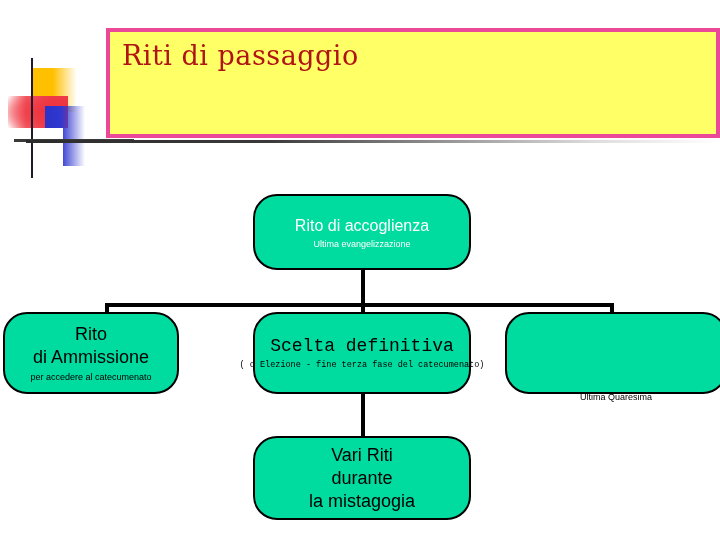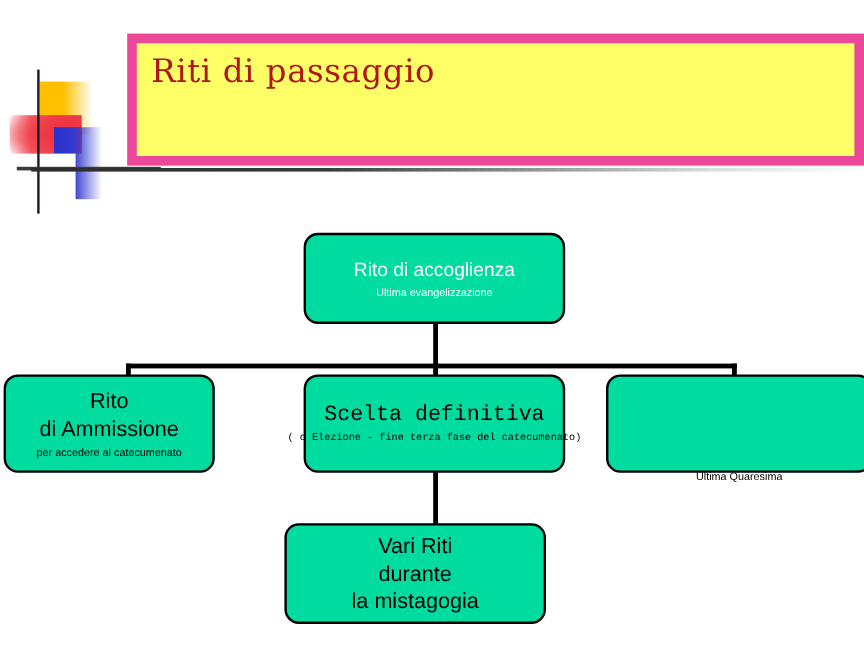--- a/index.html
+++ b/index.html
@@ -77,21 +77,21 @@
   }
 
   
   #title-box {
     position: absolute;
     left: 106px;
     top: 28px;
     width: 614px;
     height: 110px;
     background: #FFFF66;
-    border: 8px solid #ec4899;
+    border: 4px solid #ec4899;
     box-sizing: border-box;
   }
   #title-main {
     position: absolute;
     left: 12px;
     top: 8px;
     color: #B01515;
     font-family: "DejaVu Serif", "Liberation Serif", serif;
     font-size: 27px;
     letter-spacing: 0.5px;
@@ -113,21 +113,21 @@
     width: 694px;
     height: 3px;
     background: linear-gradient(to right, #2c2c2c 0%, #3a3a3a 35%, #9a9a9a 62%, #dddddd 82%, #ffffff 100%);
   }
 
   
   .node {
     position: absolute;
     background: #00DBA0;
     border: 2px solid #000000;
-    border-radius: 12px;
+    border-radius: 24px;
     box-sizing: border-box;
     display: flex;
     flex-direction: column;
     align-items: center;
     justify-content: center;
     text-align: center;
   }
   .node .ttl {
     font-size: 17px;
     line-height: 21px;
@@ -172,21 +172,21 @@
   #node-sacramenti {
     left: 505px;
     top: 312px;
     width: 222px;
     height: 82px;
   }
   #node-sacramenti .ttl { font-size: 19px; line-height: 24px; }
   #node-sacramenti .sub { position: absolute; bottom: -11px; left: 0; right: 0; }
 
   #node-mistagogia {
-    left: 237px;
+    left: 253px;
     top: 436px;
     width: 218px;
     height: 84px;
   }
   #node-mistagogia .ttl { font-size: 18px; line-height: 23px; }
 
   .conn {
     position: absolute;
     background: #000000;
   }

